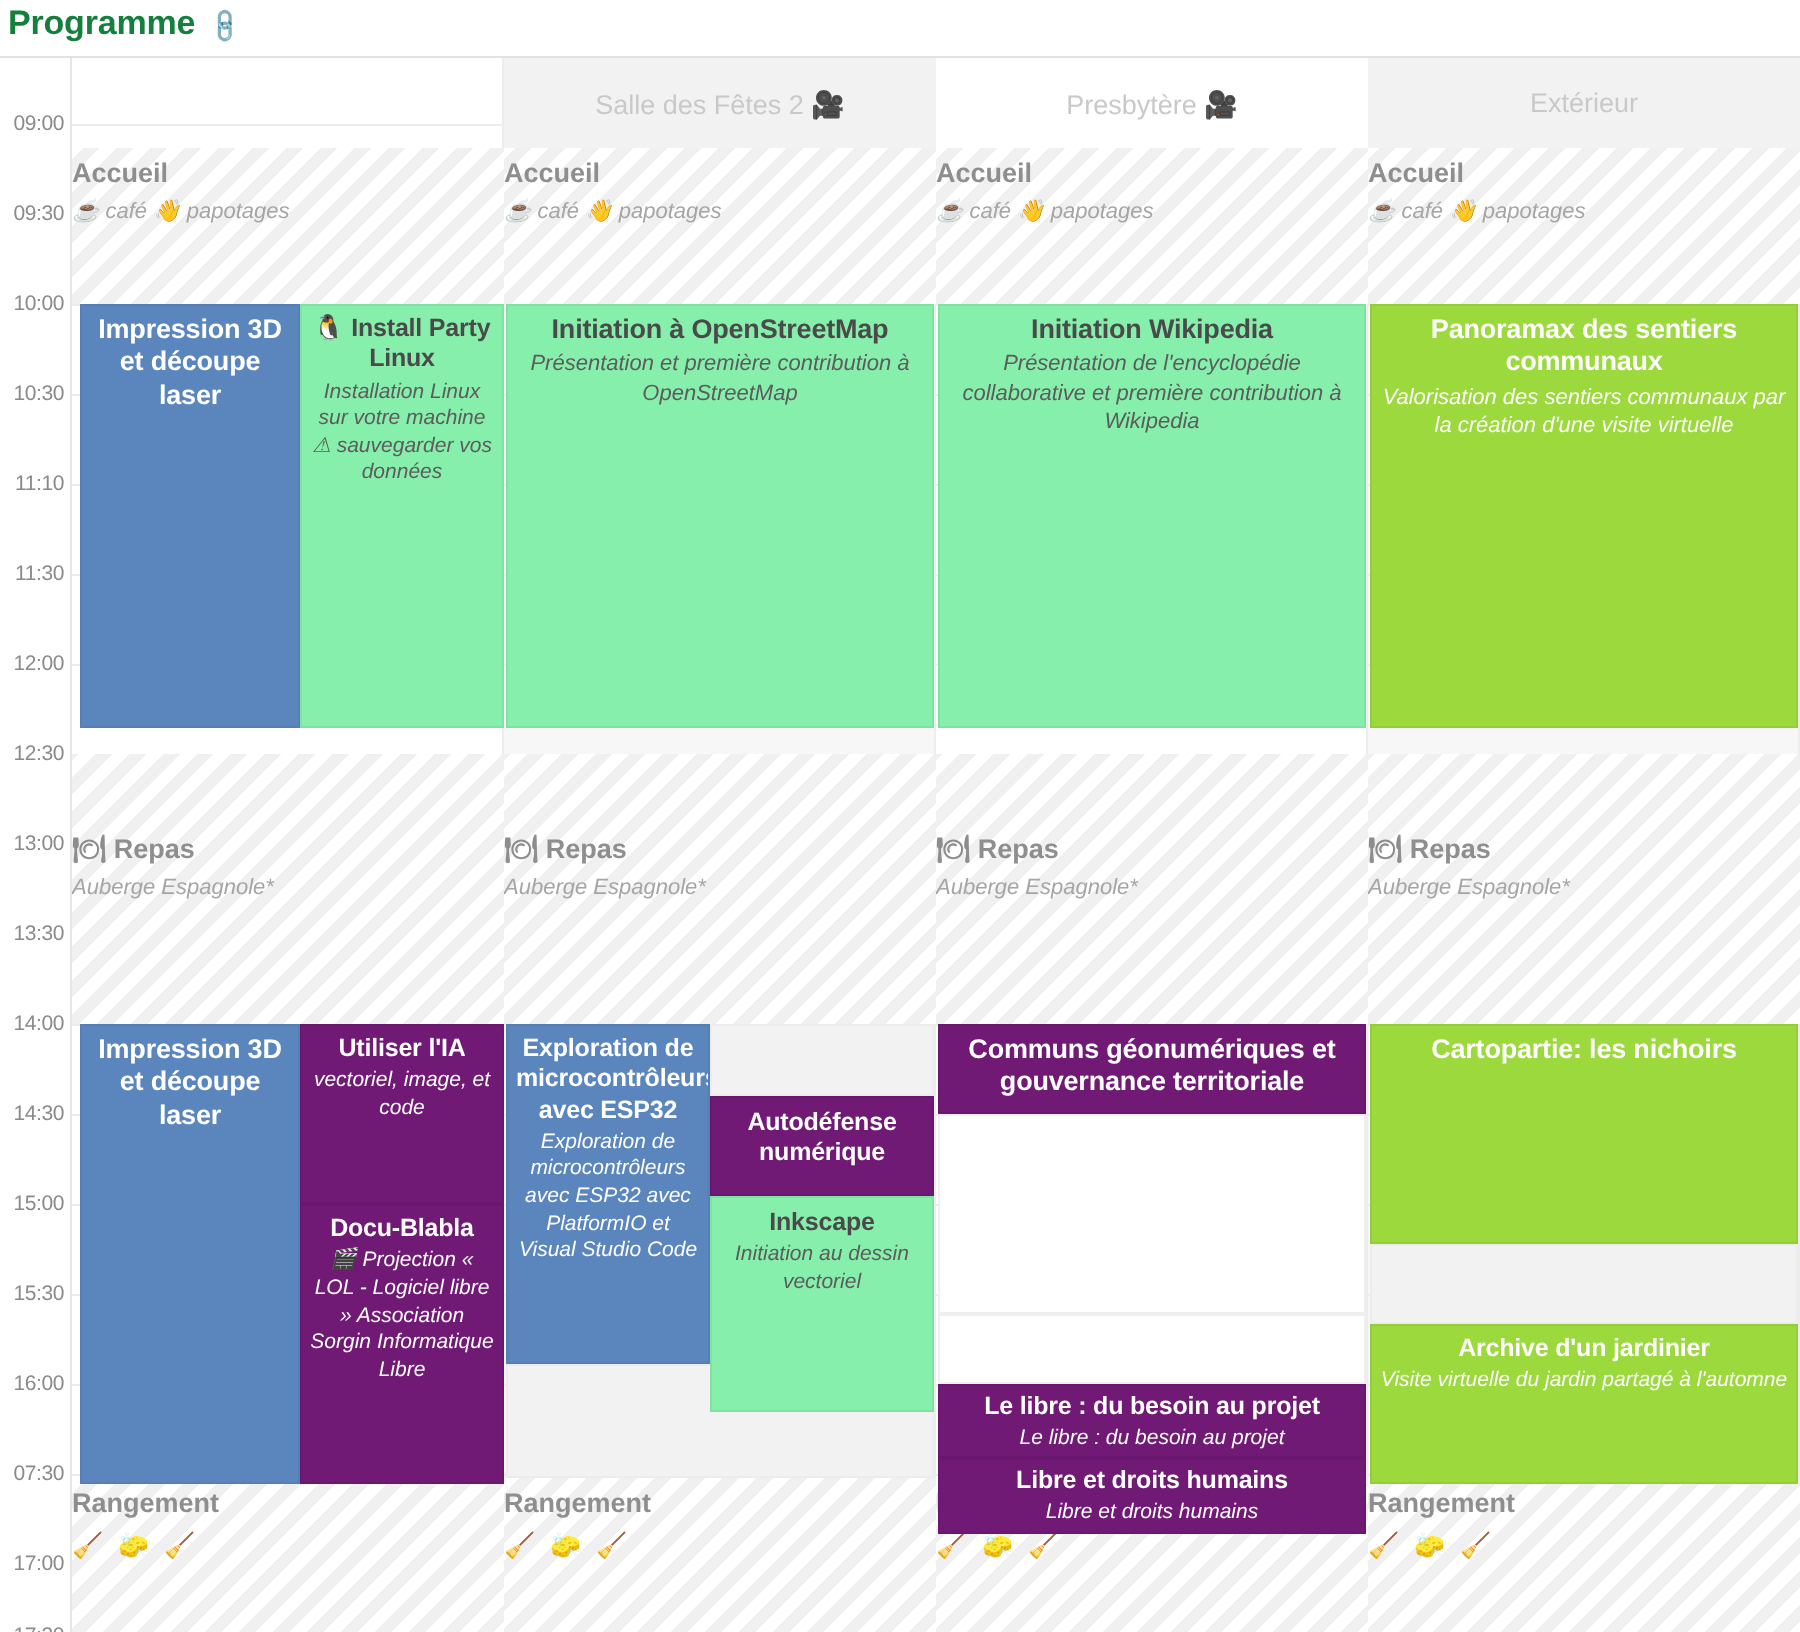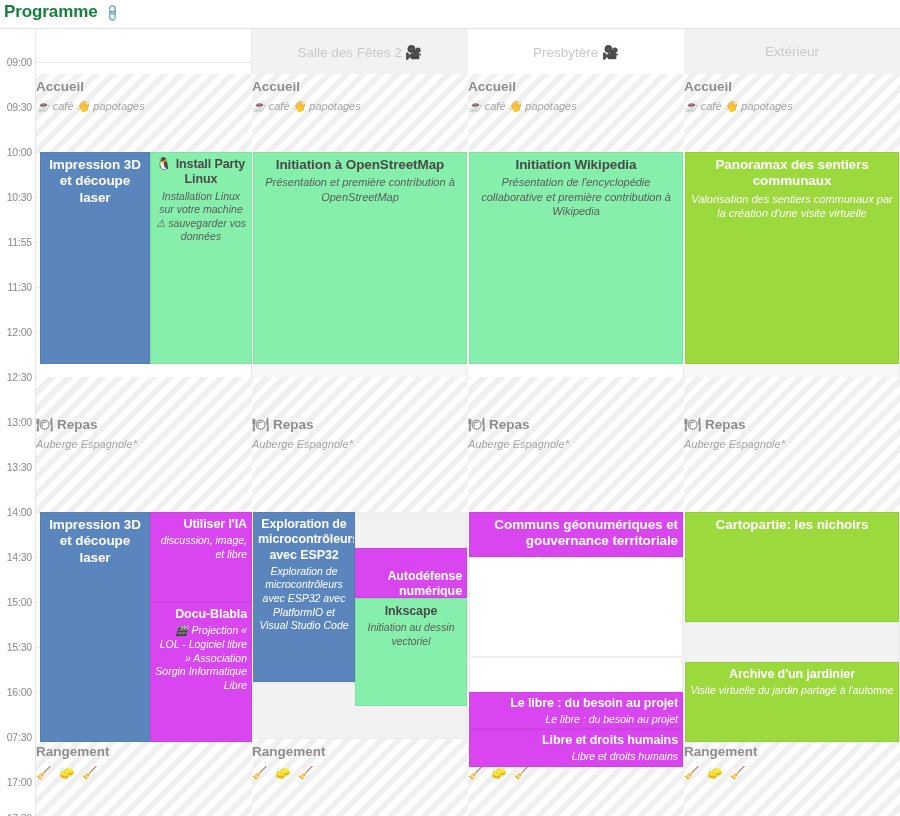--- a/index.html
+++ b/index.html
@@ -155,21 +155,21 @@
     margin-top: 2px;
     line-height: 1.3;
   }
   
   .event.yellow .e-title { color: #4a4a4a; }
   .event.yellow .e-desc  { color: #5c5c5c; }
 
   .event.blue   { background: #5b86bd; }
   .event.yellow { background: #86efac; }
   .event.green  { background: #9cd93d; }
-  .event.red    { background: #d946ef; text-align: right; }
+  .event.red    { background: #701a75; }
 
   .event.small .e-title { font-size: 12.5px; }
   .event.small .e-desc  { font-size: 10.5px; }
 
   
   .filler {
     position: absolute;
     z-index: 3;
     background: #ffffff;
     border: 1px solid #efefef;
@@ -295,36 +295,36 @@
       <span class="e-title">Panoramax des sentiers communaux</span>
       <span class="e-desc">Valorisation des sentiers communaux par la création d'une visite virtuelle</span>
     </div>
 
     <div class="event blue" style="left:4px; top:483px; width:110px; height:230px; padding-top:4px;">
       <span class="e-title">Impression 3D et découpe laser</span>
     </div>
 
     <div class="event red small" style="left:114px; top:483px; width:102px; height:90px; padding-top:4px;">
       <span class="e-title">Utiliser l'IA</span>
-      <span class="e-desc">discussion, image, et libre</span>
+      <span class="e-desc">vectoriel, image, et code</span>
     </div>
 
     <div class="event red small" style="left:114px; top:573px; width:102px; height:140px; padding-top:4px;">
       <span class="e-title">Docu-Blabla</span>
       <span class="e-desc">🎬 Projection « LOL - Logiciel libre » Association Sorgin Informatique Libre</span>
     </div>
 
     <div class="event blue small" style="left:217px; top:483px; width:102px; height:170px; padding-top:4px;">
       <span class="e-title">Exploration de microcontrôleurs avec ESP32</span>
       <span class="e-desc">Exploration de microcontrôleurs avec ESP32 avec PlatformIO et Visual Studio Code</span>
     </div>
 
     <div class="filler gray" style="left:319px; top:483px; width:112px; height:36px;"></div>
 
-    <div class="event red small" style="left:319px; top:519px; width:112px; height:50px; padding-top:20px;">
+    <div class="event red small" style="left:319px; top:519px; width:112px; height:50px; padding-top:5px;">
       <span class="e-title">Autodéfense numérique</span>
     </div>
 
     <div class="event yellow small" style="left:319px; top:569px; width:112px; height:108px; padding-top:5px;">
       <span class="e-title">Inkscape</span>
       <span class="e-desc">Initiation au dessin vectoriel</span>
     </div>
 
     <div class="filler gray" style="left:217px; top:653px; width:214px; height:57px;"></div>
 
@@ -359,21 +359,21 @@
       <span class="e-desc">Visite virtuelle du jardin partagé à l'automne</span>
     </div>
 
   </div>
 
   <div id="time-gutter">
     <span class="time-label" style="top:33px;">09:00</span>
     <span class="time-label" style="top:78px;">09:30</span>
     <span class="time-label" style="top:123px;">10:00</span>
     <span class="time-label" style="top:168px;">10:30</span>
-    <span class="time-label" style="top:213px;">11:55</span>
+    <span class="time-label" style="top:213px;">11:10</span>
     <span class="time-label" style="top:258px;">11:30</span>
     <span class="time-label" style="top:303px;">12:00</span>
     <span class="time-label" style="top:348px;">12:30</span>
     <span class="time-label" style="top:393px;">13:00</span>
     <span class="time-label" style="top:438px;">13:30</span>
     <span class="time-label" style="top:483px;">14:00</span>
     <span class="time-label" style="top:528px;">14:30</span>
     <span class="time-label" style="top:573px;">15:00</span>
     <span class="time-label" style="top:618px;">15:30</span>
     <span class="time-label" style="top:663px;">16:00</span>

